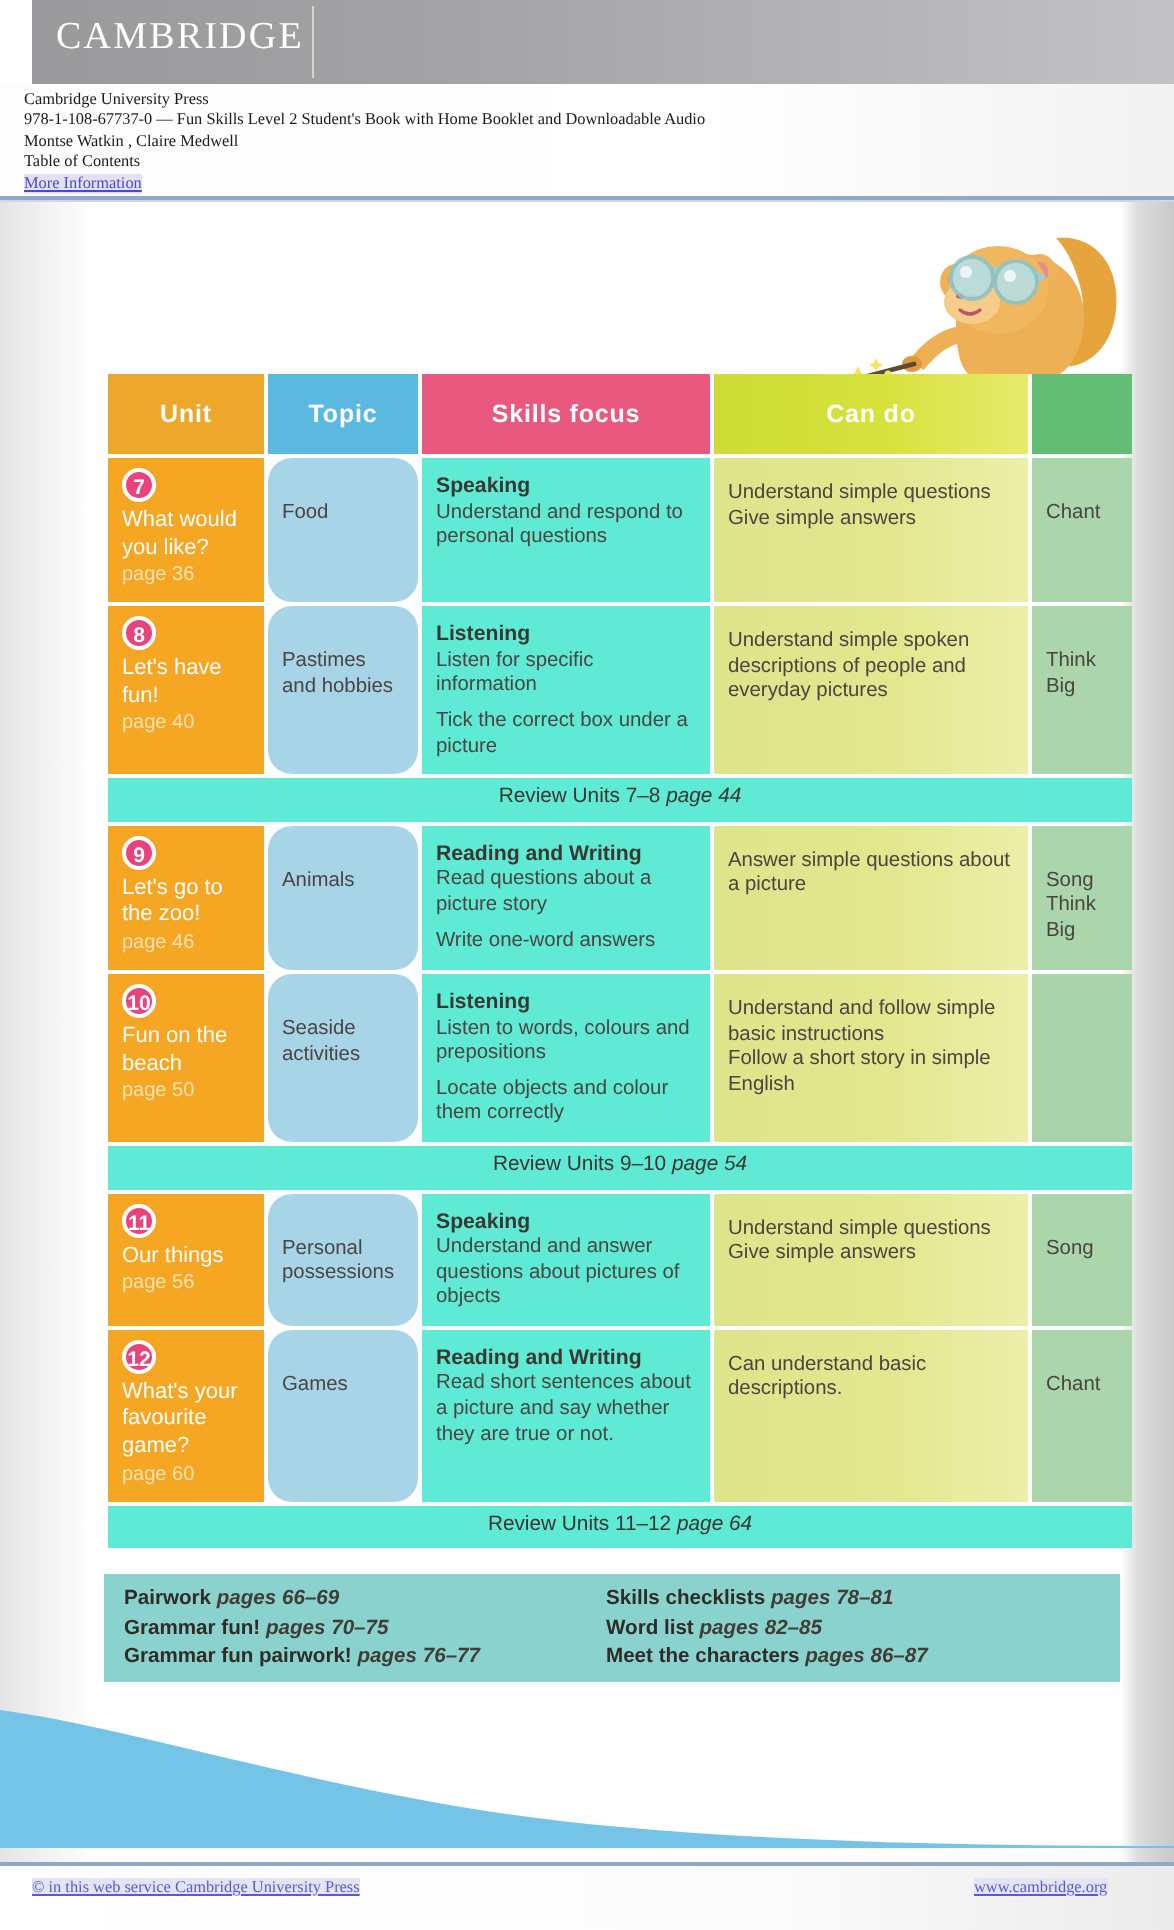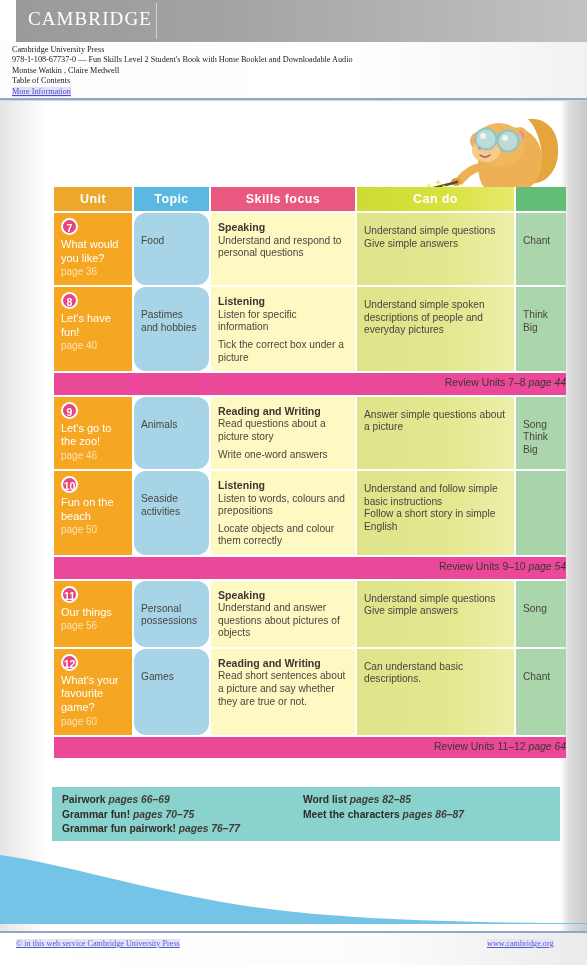--- a/index.html
+++ b/index.html
@@ -104,21 +104,21 @@
     border-spacing: 2px 2px;
     table-layout: fixed;
   }
   .toc col.c-unit  { width: 78px; }
   .toc col.c-topic { width: 75px; }
   .toc col.c-skill { width: 144px; }
   .toc col.c-can   { width: 157px; }
   .toc col.c-extra { width: 50px; }
 
   .toc th {
-    height: 24px;
+    height: 40px;
     color: #ffffff;
     font-size: 12.5px;
     font-weight: 700;
     letter-spacing: 0.4px;
     text-align: center;
     vertical-align: middle;
   }
   th.h-unit  { background: #eda72b; }
   th.h-topic { background: #5bb8e0; }
   th.h-skill { background: #e8587f; }
@@ -127,21 +127,21 @@
 
   .toc td {
     vertical-align: top;
     font-size: 10.2px;
     line-height: 12.6px;
     color: #4a4540;
     padding: 6px 7px 7px 7px;
   }
   td.c1 { background: #f5a623; color: #ffffff; padding: 5px 7px 7px 7px; position: relative; }
   td.c2 { background: #a8d4e8; border-radius: 12px; }
-  td.c3 { background: #fef9c3; }
+  td.c3 { background: #5eead4; }
   td.c4 { background: linear-gradient(to right, #dde48a 0%, #e3e890 60%, #ecefa9 100%); }
   td.c5 { background: #abd6ab; }
   td.c5.empty { background: #a9d4a9; }
 
   td.c2, td.c5 { padding-top: 22px; }
   td.c4 { padding-top: 12px; }
   td.c3 { padding-top: 8px; }
 
   .badge {
     display: block;
@@ -173,22 +173,22 @@
     display: block;
     font-weight: 700;
     color: #3b3631;
     font-size: 10.6px;
     margin-bottom: 1px;
   }
   .line { display: block; }
   .gap { display: block; height: 5px; }
 
   td.review {
-    background: #ec4899;
-    text-align: right;
+    background: #5eead4;
+    text-align: center;
     vertical-align: middle;
     padding: 4px 0 5px 0;
     font-size: 10.4px;
     color: #3b3631;
   }
   td.review em { font-style: italic; }
 
   
   .infopanel {
     position: absolute; left: 52px; top: 686px;
@@ -432,20 +432,21 @@
         </tbody>
     </table>
 
     <div class="infopanel">
       <div class="infocol" id="info-left">
           <div class="row"><span>Pairwork</span> <em>pages 66–69</em></div>
           <div class="row"><span>Grammar fun!</span> <em>pages 70–75</em></div>
           <div class="row"><span>Grammar fun pairwork!</span> <em>pages 76–77</em></div>
         </div>
       <div class="infocol" id="info-right">
+          <div class="row"><span>Skills checklists</span> <em>pages 78–81</em></div>
           <div class="row"><span>Word list</span> <em>pages 82–85</em></div>
           <div class="row"><span>Meet the characters</span> <em>pages 86–87</em></div>
         </div>
     </div>
 
     <svg class="wave" viewBox="0 0 587 75" preserveAspectRatio="none">
       <path d="M0 6 C60 14 140 40 240 56 C330 70 450 74 587 74 L587 75 L0 75 Z" fill="#74c4e8"></path>
     </svg>
 
   </div>

